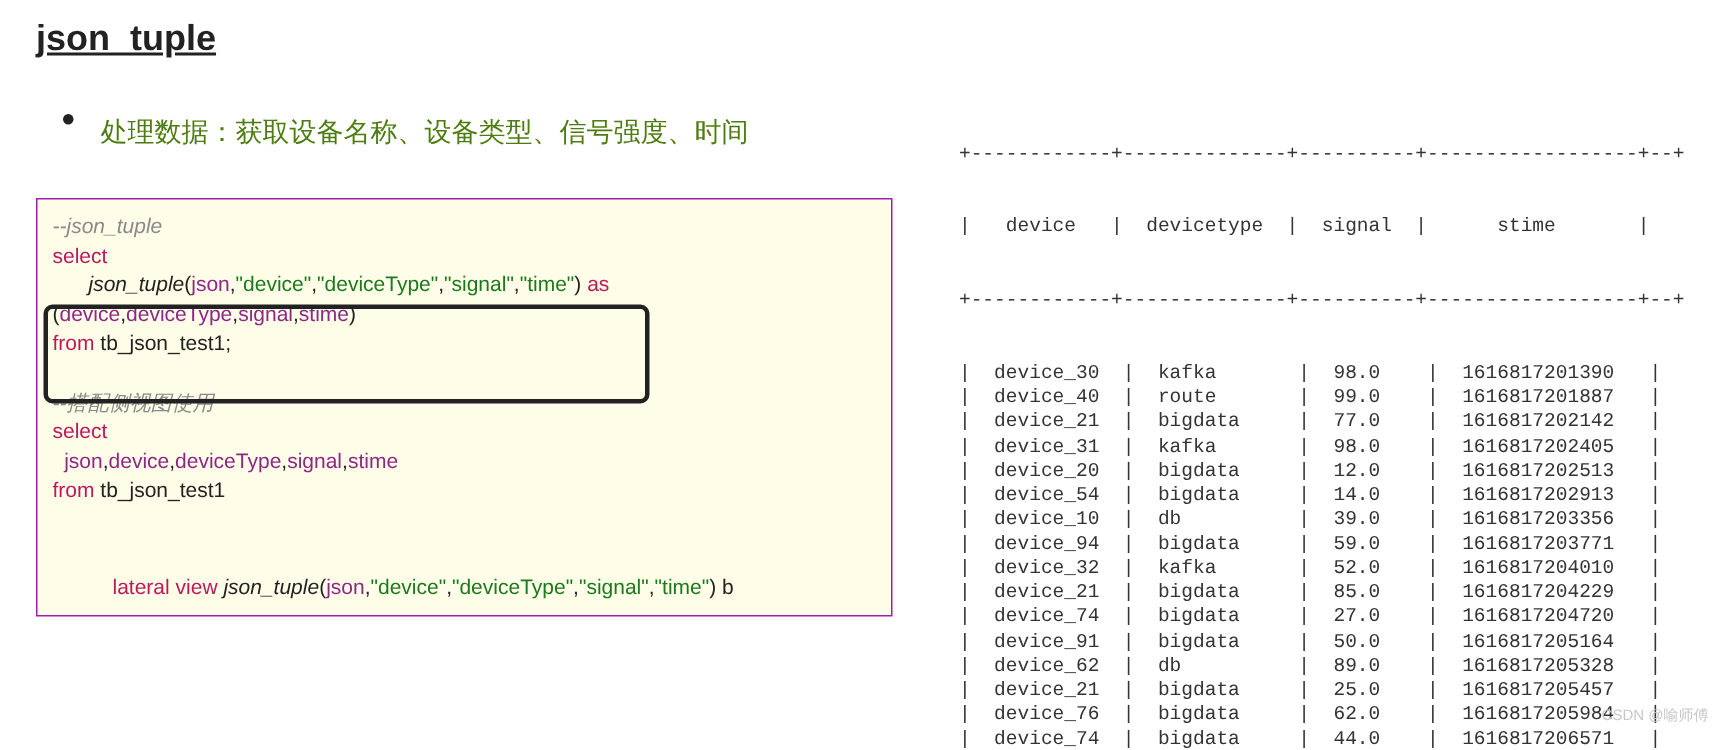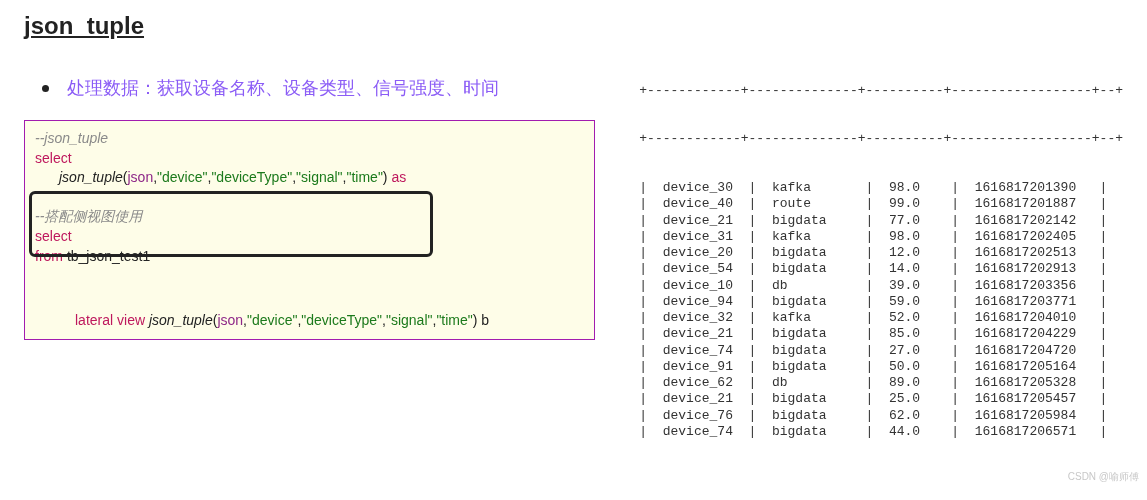--- a/index.html
+++ b/index.html
@@ -13,25 +13,24 @@
     }
     .title {
       font-size: 24px;
       font-weight: 700;
       color: #222;
       text-decoration: underline;
       margin-bottom: 36px;
     }
     .desc-row {
       display: flex;
-      align-items: center;
       font-size: 18px;
-      color: #8b5cf6;
+      color: #4d7c0f;
       margin-left: 18px;
-      margin-bottom: 20px;
+      margin-bottom: 32px;
     }
     .bullet {
       width: 7px;
       height: 7px;
       border-radius: 50%;
       background: #222;
       margin-right: 18px;
     }
     .content-row {
       display: flex;
@@ -93,30 +92,34 @@
 </div>
 
 <div class="content-row">
 
   <div class="code-block">
     <div class="highlight-box" style="left:4px; top:70px; width:404px; height:66px;"></div>
 
     <div class="code-line gray">--json_tuple</div>
     <div class="code-line blue">select</div>
     <div class="code-line indent1"><span class="func-italic">json_tuple</span><span class="black">(</span><span class="purple">json</span><span class="black">,</span><span class="green">"device"</span><span class="black">,</span><span class="green">"deviceType"</span><span class="black">,</span><span class="green">"signal"</span><span class="black">,</span><span class="green">"time"</span><span class="black">)</span><span class="blue"> as</span></div>
+    <div class="code-line"><span class="black">(</span><span class="purple">device</span><span class="black">,</span><span class="purple">deviceType</span><span class="black">,</span><span class="purple">signal</span><span class="black">,</span><span class="purple">stime</span><span class="black">)</span></div>
+    <div class="code-line"><span class="blue">from</span><span class="black"> tb_json_test1;</span></div>
 
     <div class="code-line">&nbsp;</div>
 
     <div class="code-line gray">--搭配侧视图使用</div>
     <div class="code-line blue">select</div>
+    <div class="code-line">  <span class="purple">json</span><span class="black">,</span><span class="purple">device</span><span class="black">,</span><span class="purple">deviceType</span><span class="black">,</span><span class="purple">signal</span><span class="black">,</span><span class="purple">stime</span></div>
     <div class="code-line"><span class="blue">from</span><span class="black"> tb_json_test1</span></div>
     <div class="code-line indent2"><span class="blue">lateral view </span><span class="func-italic">json_tuple</span><span class="black">(</span><span class="purple">json</span><span class="black">,</span><span class="green">"device"</span><span class="black">,</span><span class="green">"deviceType"</span><span class="black">,</span><span class="green">"signal"</span><span class="black">,</span><span class="green">"time"</span><span class="black">)</span><span class="black"> b</span></div>
   </div>
 
   <div class="table-panel">
     <div class="table-sep">+------------+--------------+----------+------------------+--+</div>
+    <div class="table-col-head">|   device   |  devicetype  |  signal  |      stime       |</div>
     <div class="table-sep">+------------+--------------+----------+------------------+--+</div>
     <div id="tbody"><div class="table-row-line">|  device_30  |  kafka       |  98.0    |  1616817201390   |</div><div class="table-row-line">|  device_40  |  route       |  99.0    |  1616817201887   |</div><div class="table-row-line">|  device_21  |  bigdata     |  77.0    |  1616817202142   |</div><div class="table-row-line">|  device_31  |  kafka       |  98.0    |  1616817202405   |</div><div class="table-row-line">|  device_20  |  bigdata     |  12.0    |  1616817202513   |</div><div class="table-row-line">|  device_54  |  bigdata     |  14.0    |  1616817202913   |</div><div class="table-row-line">|  device_10  |  db          |  39.0    |  1616817203356   |</div><div class="table-row-line">|  device_94  |  bigdata     |  59.0    |  1616817203771   |</div><div class="table-row-line">|  device_32  |  kafka       |  52.0    |  1616817204010   |</div><div class="table-row-line">|  device_21  |  bigdata     |  85.0    |  1616817204229   |</div><div class="table-row-line">|  device_74  |  bigdata     |  27.0    |  1616817204720   |</div><div class="table-row-line">|  device_91  |  bigdata     |  50.0    |  1616817205164   |</div><div class="table-row-line">|  device_62  |  db          |  89.0    |  1616817205328   |</div><div class="table-row-line">|  device_21  |  bigdata     |  25.0    |  1616817205457   |</div><div class="table-row-line">|  device_76  |  bigdata     |  62.0    |  1616817205984   |</div><div class="table-row-line">|  device_74  |  bigdata     |  44.0    |  1616817206571   |</div></div>
   </div>
 
 </div>
 
 <div class="watermark">CSDN @喻师傅</div>
 
 </body></html>

